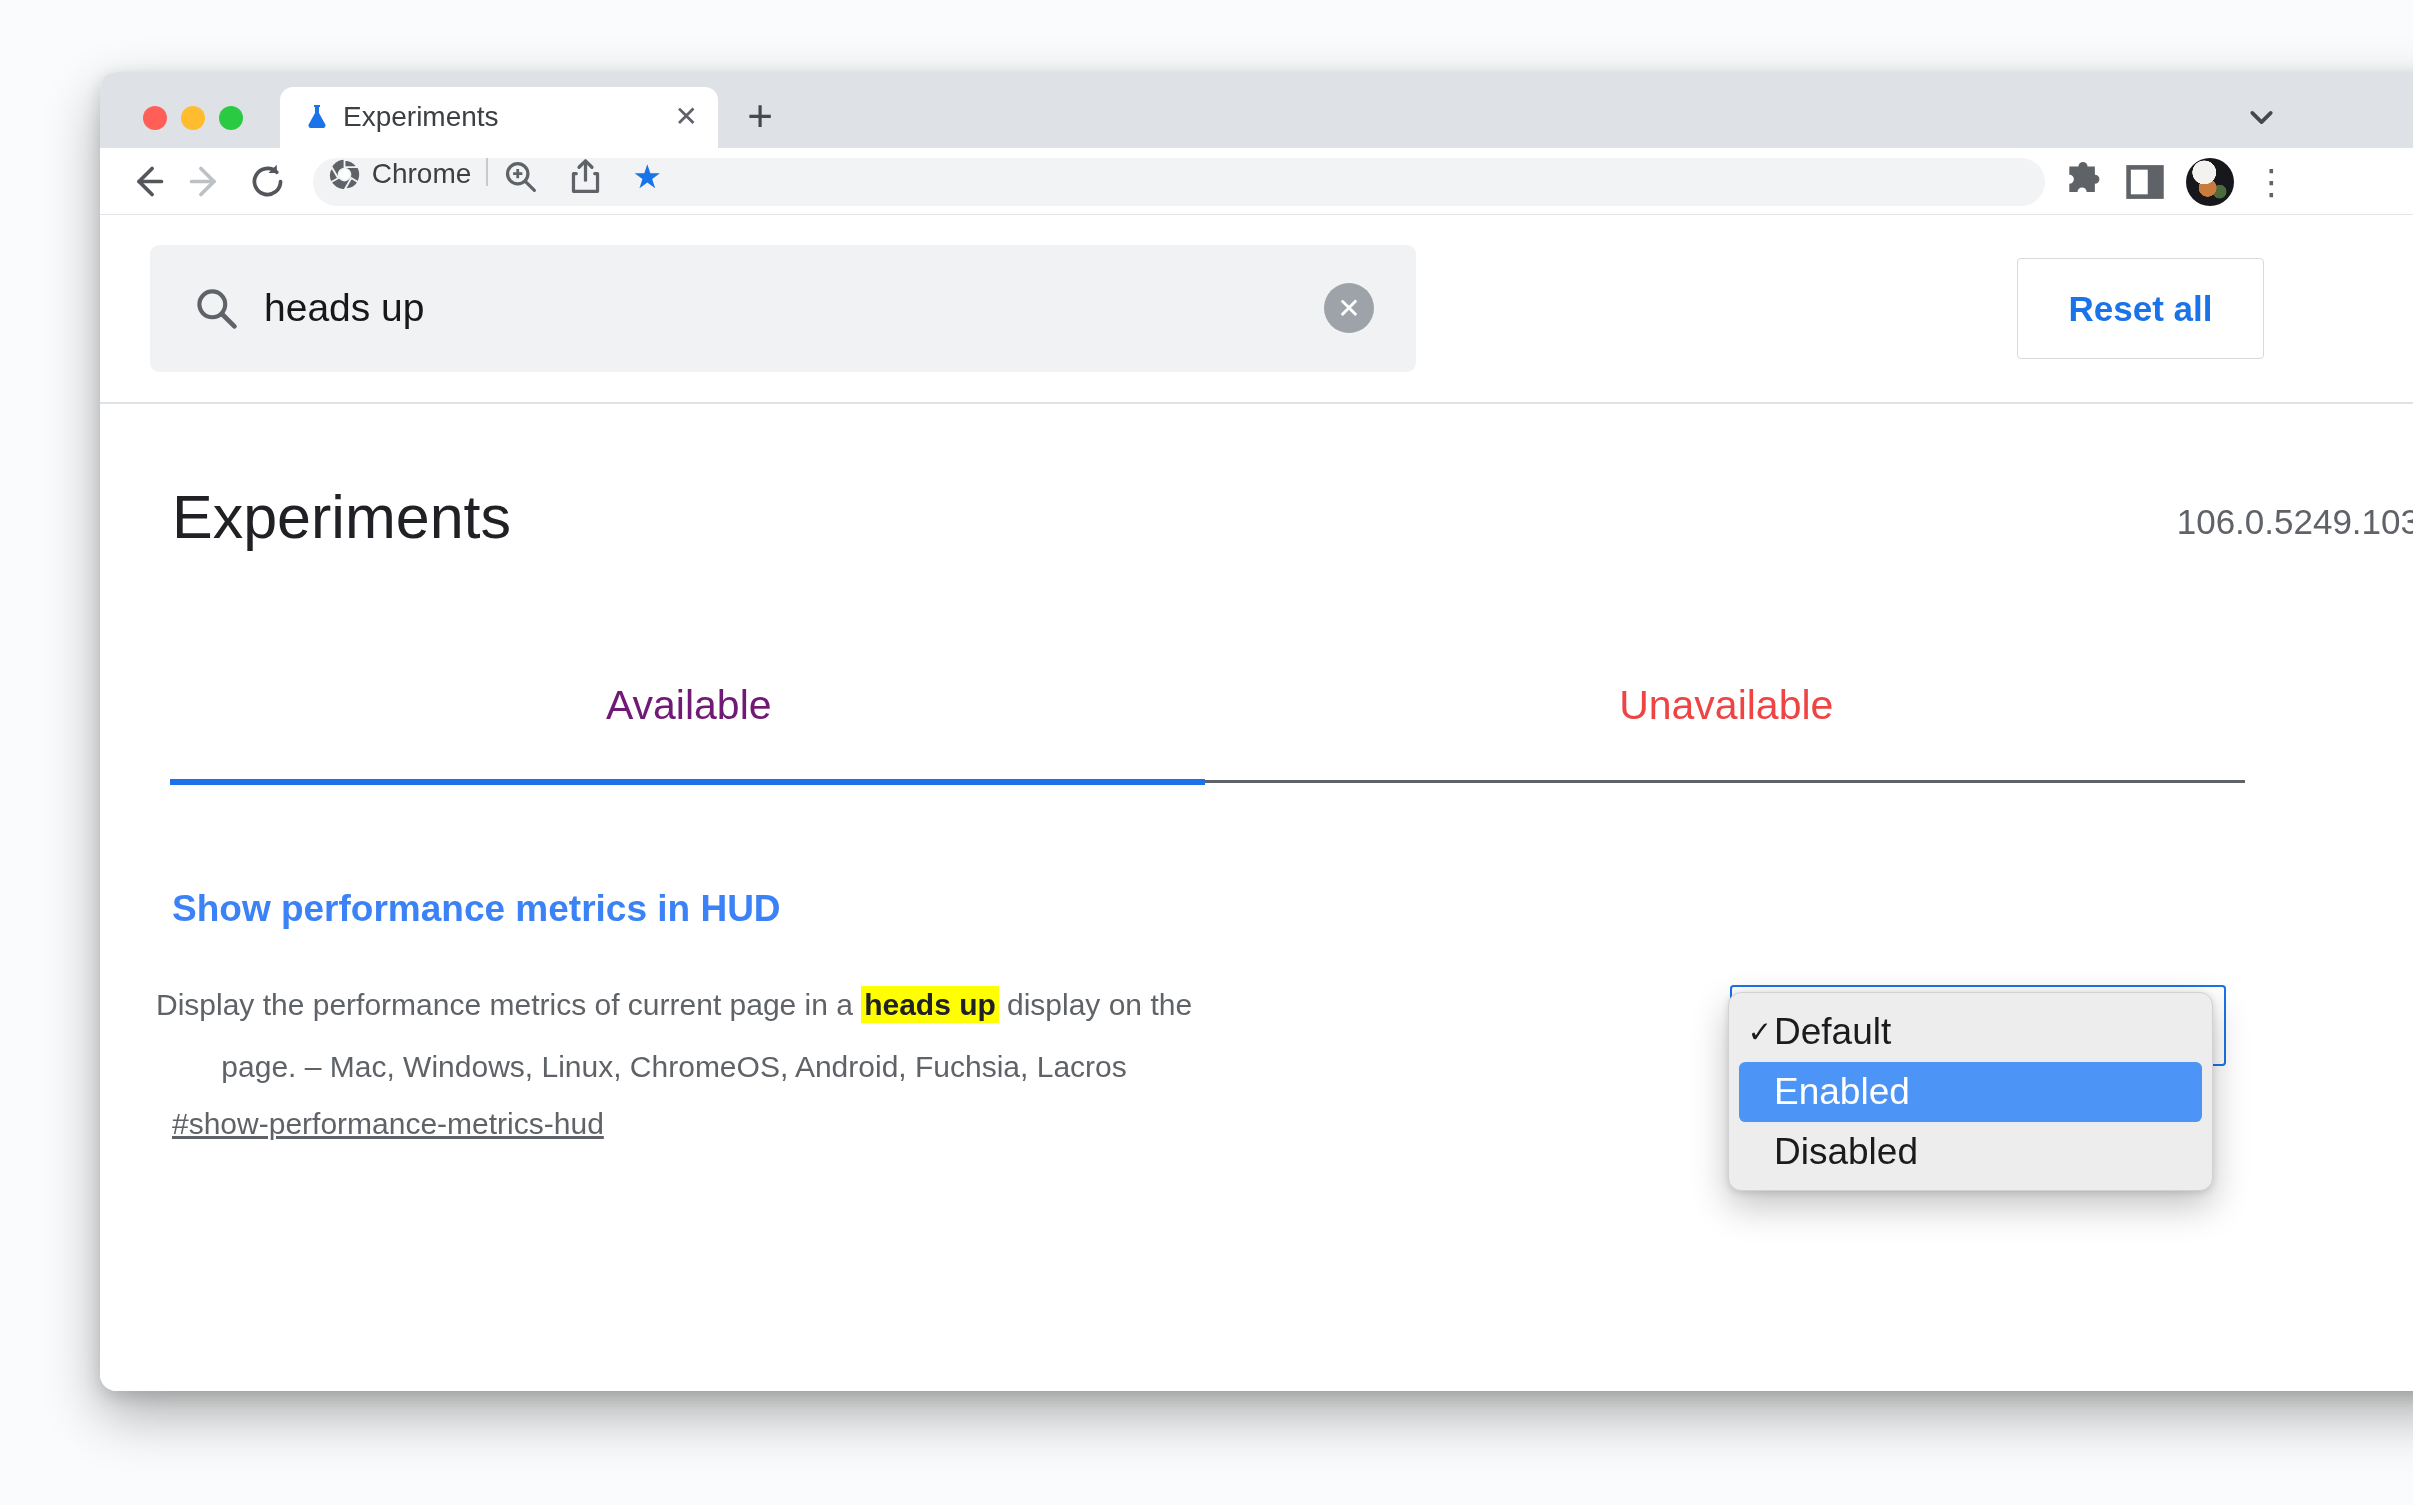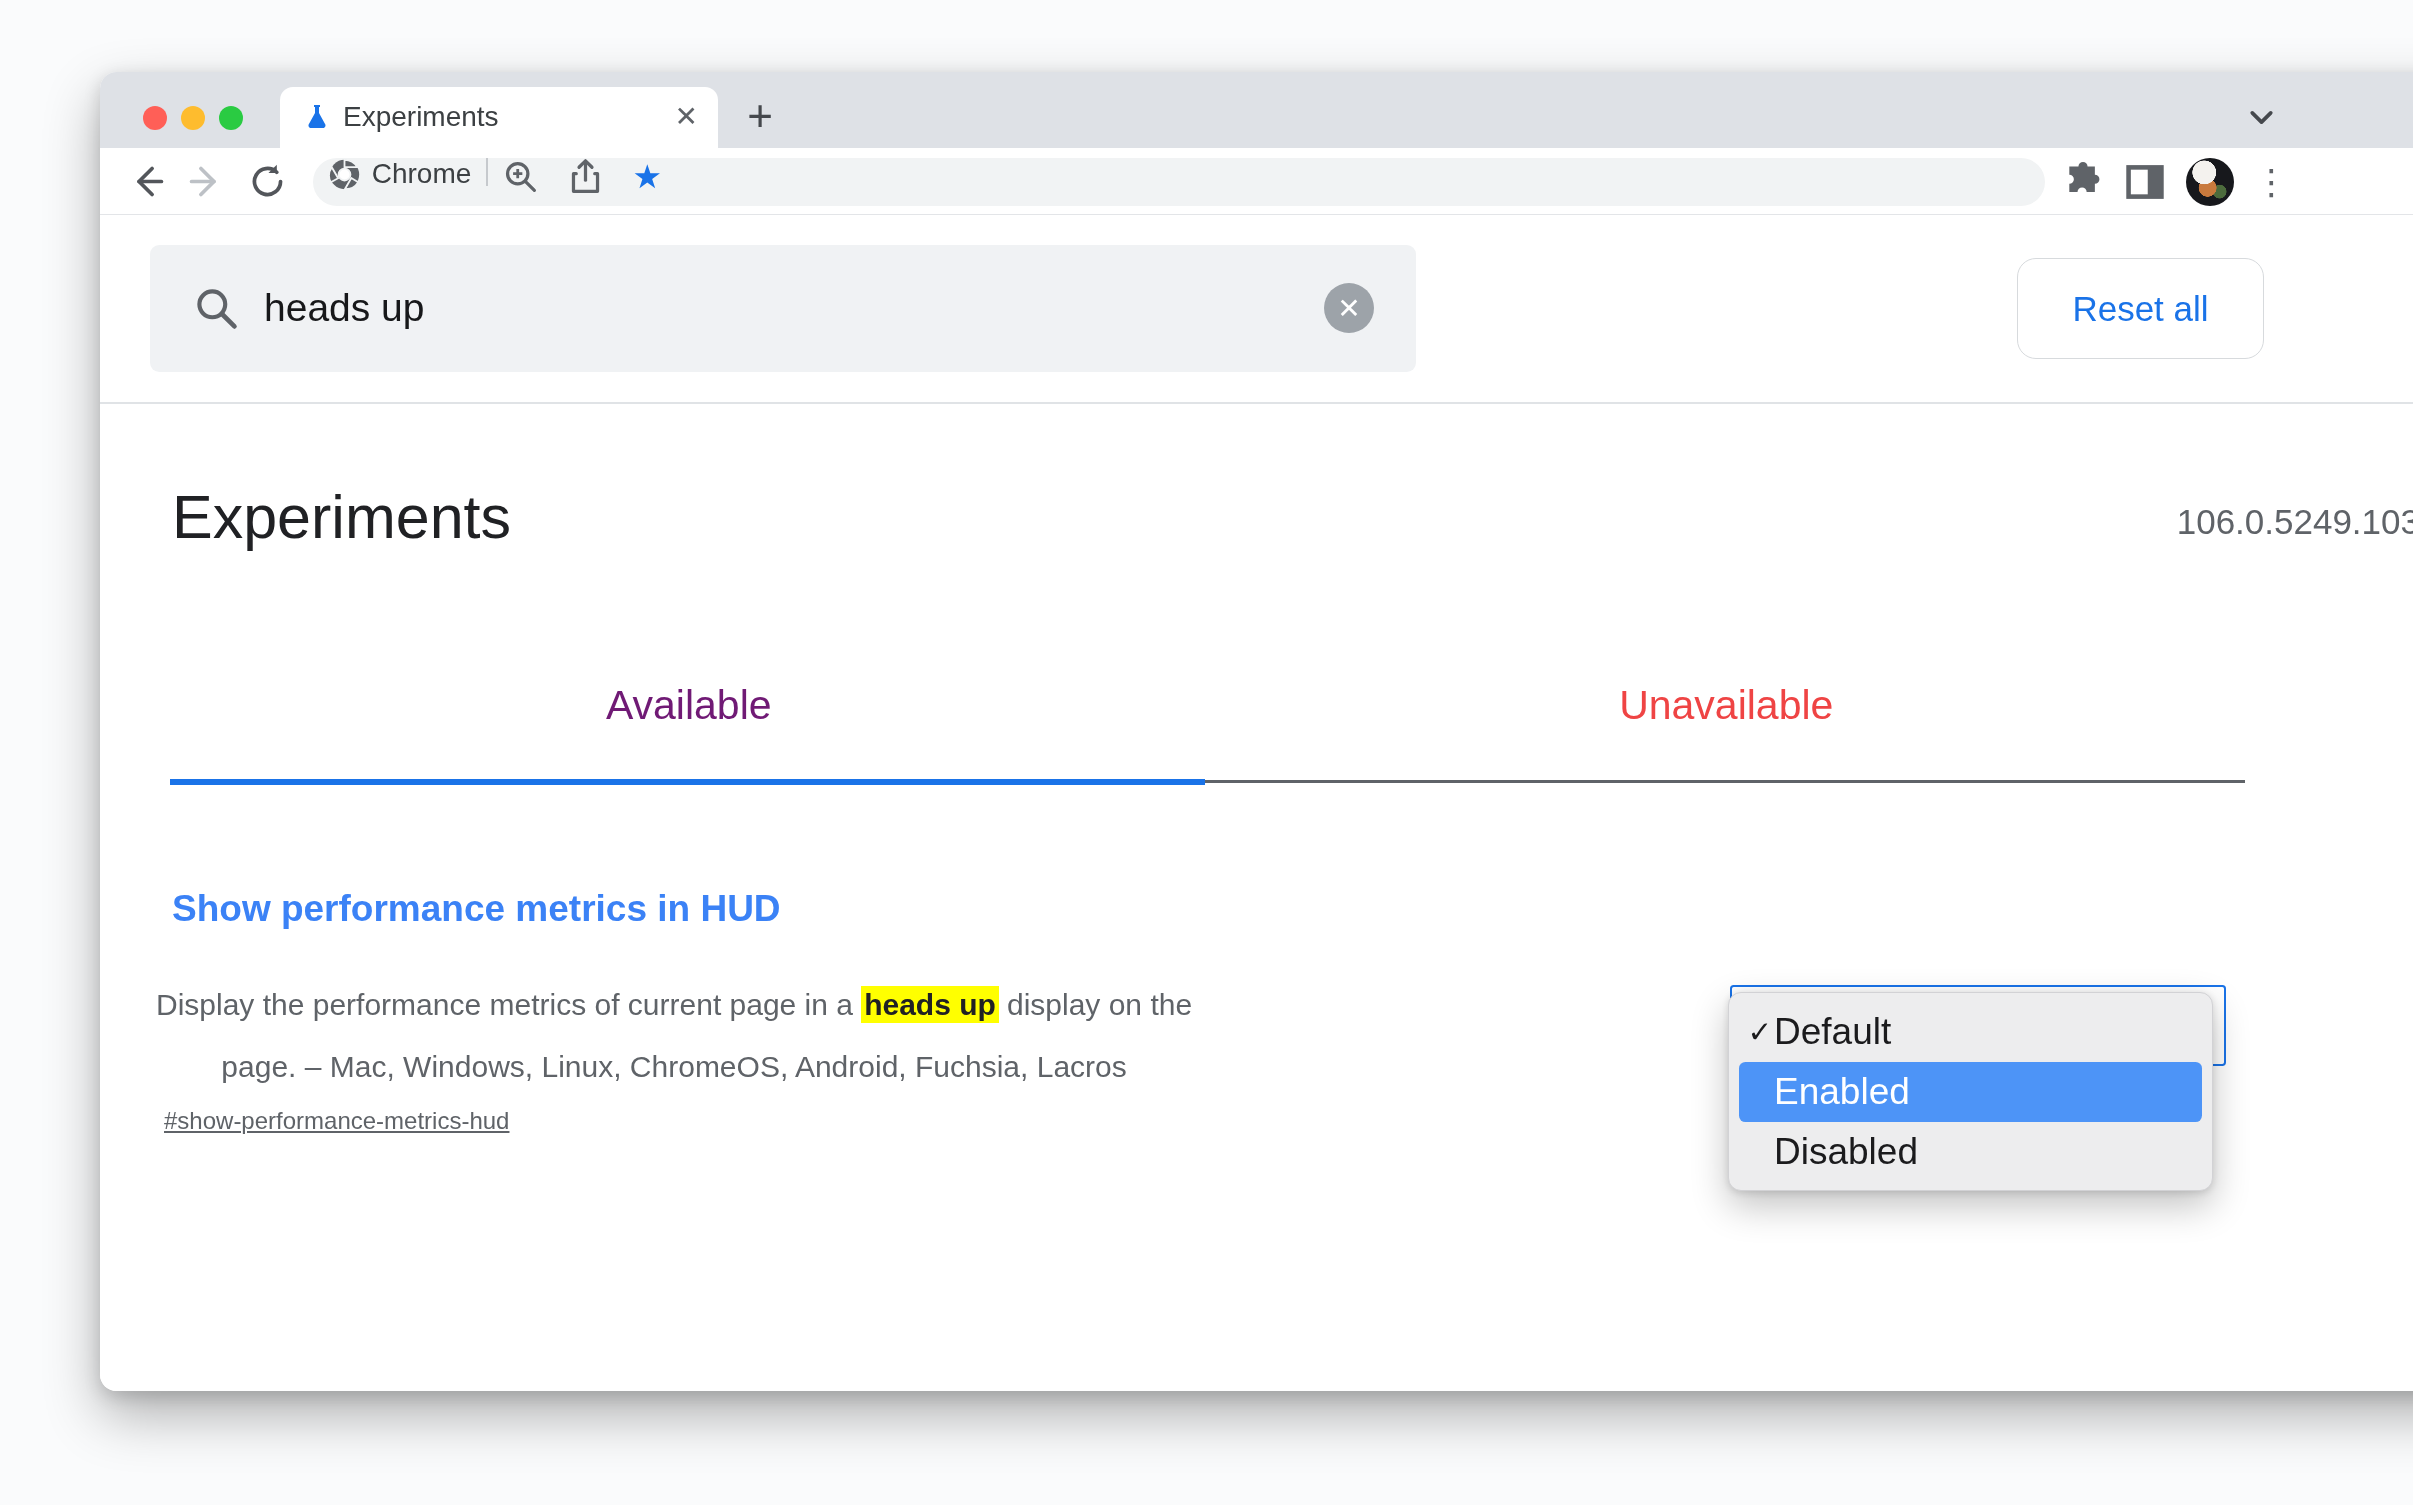--- a/index.html
+++ b/index.html
@@ -51,22 +51,22 @@
   .content { position:absolute; left:0; top:143px; width:100%; height:1176px; background:#fff; }
   .searchbox { position:absolute; left:50px; top:29.5px; width:1266px; height:127px;
     border-radius:9.2px; background:#f0f2f4; display:flex; align-items:center; }
   .search-mag { margin-left:42px; flex:none; }
   .search-input { margin-left:24px; flex:1; border:none; outline:none; background:transparent;
     font-size:39px; color:#17181a; font-family:inherit; }
   .clearbtn { margin-right:42px; width:50px; height:50px; border-radius:50%; background:#9da3a9;
     color:#fff; font-size:28px; font-weight:bold; display:flex; align-items:center;
     justify-content:center; flex:none; }
   .resetall { position:absolute; left:1917px; top:43px; width:247px; height:101px;
-    background:#fff; border:1.8px solid #d7dadd; border-radius:19px;
-    font-size:35px; font-weight:400; color:#1a73e8;
+    background:#fff; border:1.8px solid #d7dadd; border-radius:4px;
+    font-size:35px; font-weight:700; color:#1a73e8;
     display:flex; align-items:center; justify-content:center; }
   .divider2 { position:absolute; left:0; top:187px; width:100%; height:1.8px; background:#e0e3e6; }
 
   .page-title { position:absolute; left:72px; top:267px; font-size:61px; font-weight:400;
     color:#202124; }
   .version { position:absolute; right:73px; top:287px; font-size:35px; color:#5f6368; }
 
   .flag-tabs { position:absolute; left:70px; top:461px; width:2075px; height:59px; display:flex; }
   .flag-tab { flex:1; display:flex; align-items:center; justify-content:center;
     font-size:41px; }
@@ -75,21 +75,21 @@
   .underline-blue { position:absolute; left:70px; top:564px; width:1035px; height:5.5px;
     background:#1a73e8; }
   .underline-grey { position:absolute; left:1105px; top:565px; width:1040px; height:2.8px;
     background:#5f6368; }
 
   .flag-name { position:absolute; left:72px; top:673px; font-size:37px; font-weight:700;
     color:#3b82f6; }
   .flag-desc { position:absolute; left:56px; top:759px; font-size:30px; color:#5f6368;
     line-height:62px;text-align:center; }
   .hl { background:#ffff00; color:#202124; font-weight:700; padding:1.8px 2.8px; }
-  .flag-link { position:absolute; left:64px; top:892px; font-size:24px; color:#5f6368;
+  .flag-link { position:absolute; left:72px; top:892px; font-size:30px; color:#5f6368;
     text-decoration:underline; }
 
   .flag-select { position:absolute; left:1630px; top:770px; width:496px; height:81px;
     background:#fff; border:2.8px solid #1a73e8; border-radius:3.7px; }
   .popup { position:absolute; left:1628px; top:777px; width:485px; height:199px;
     background:#ededee; border:0.9px solid #d2d2d5; border-radius:13px;
     box-shadow:0 14.7px 37px rgba(0,0,0,.24), 0 1.8px 7.4px rgba(0,0,0,.12);
     padding-top:9.2px; z-index:5; }
   .popup-row { position:relative; height:60px; display:flex; align-items:center;
     font-size:37px; color:#1b1b1d; padding-left:45px; }

